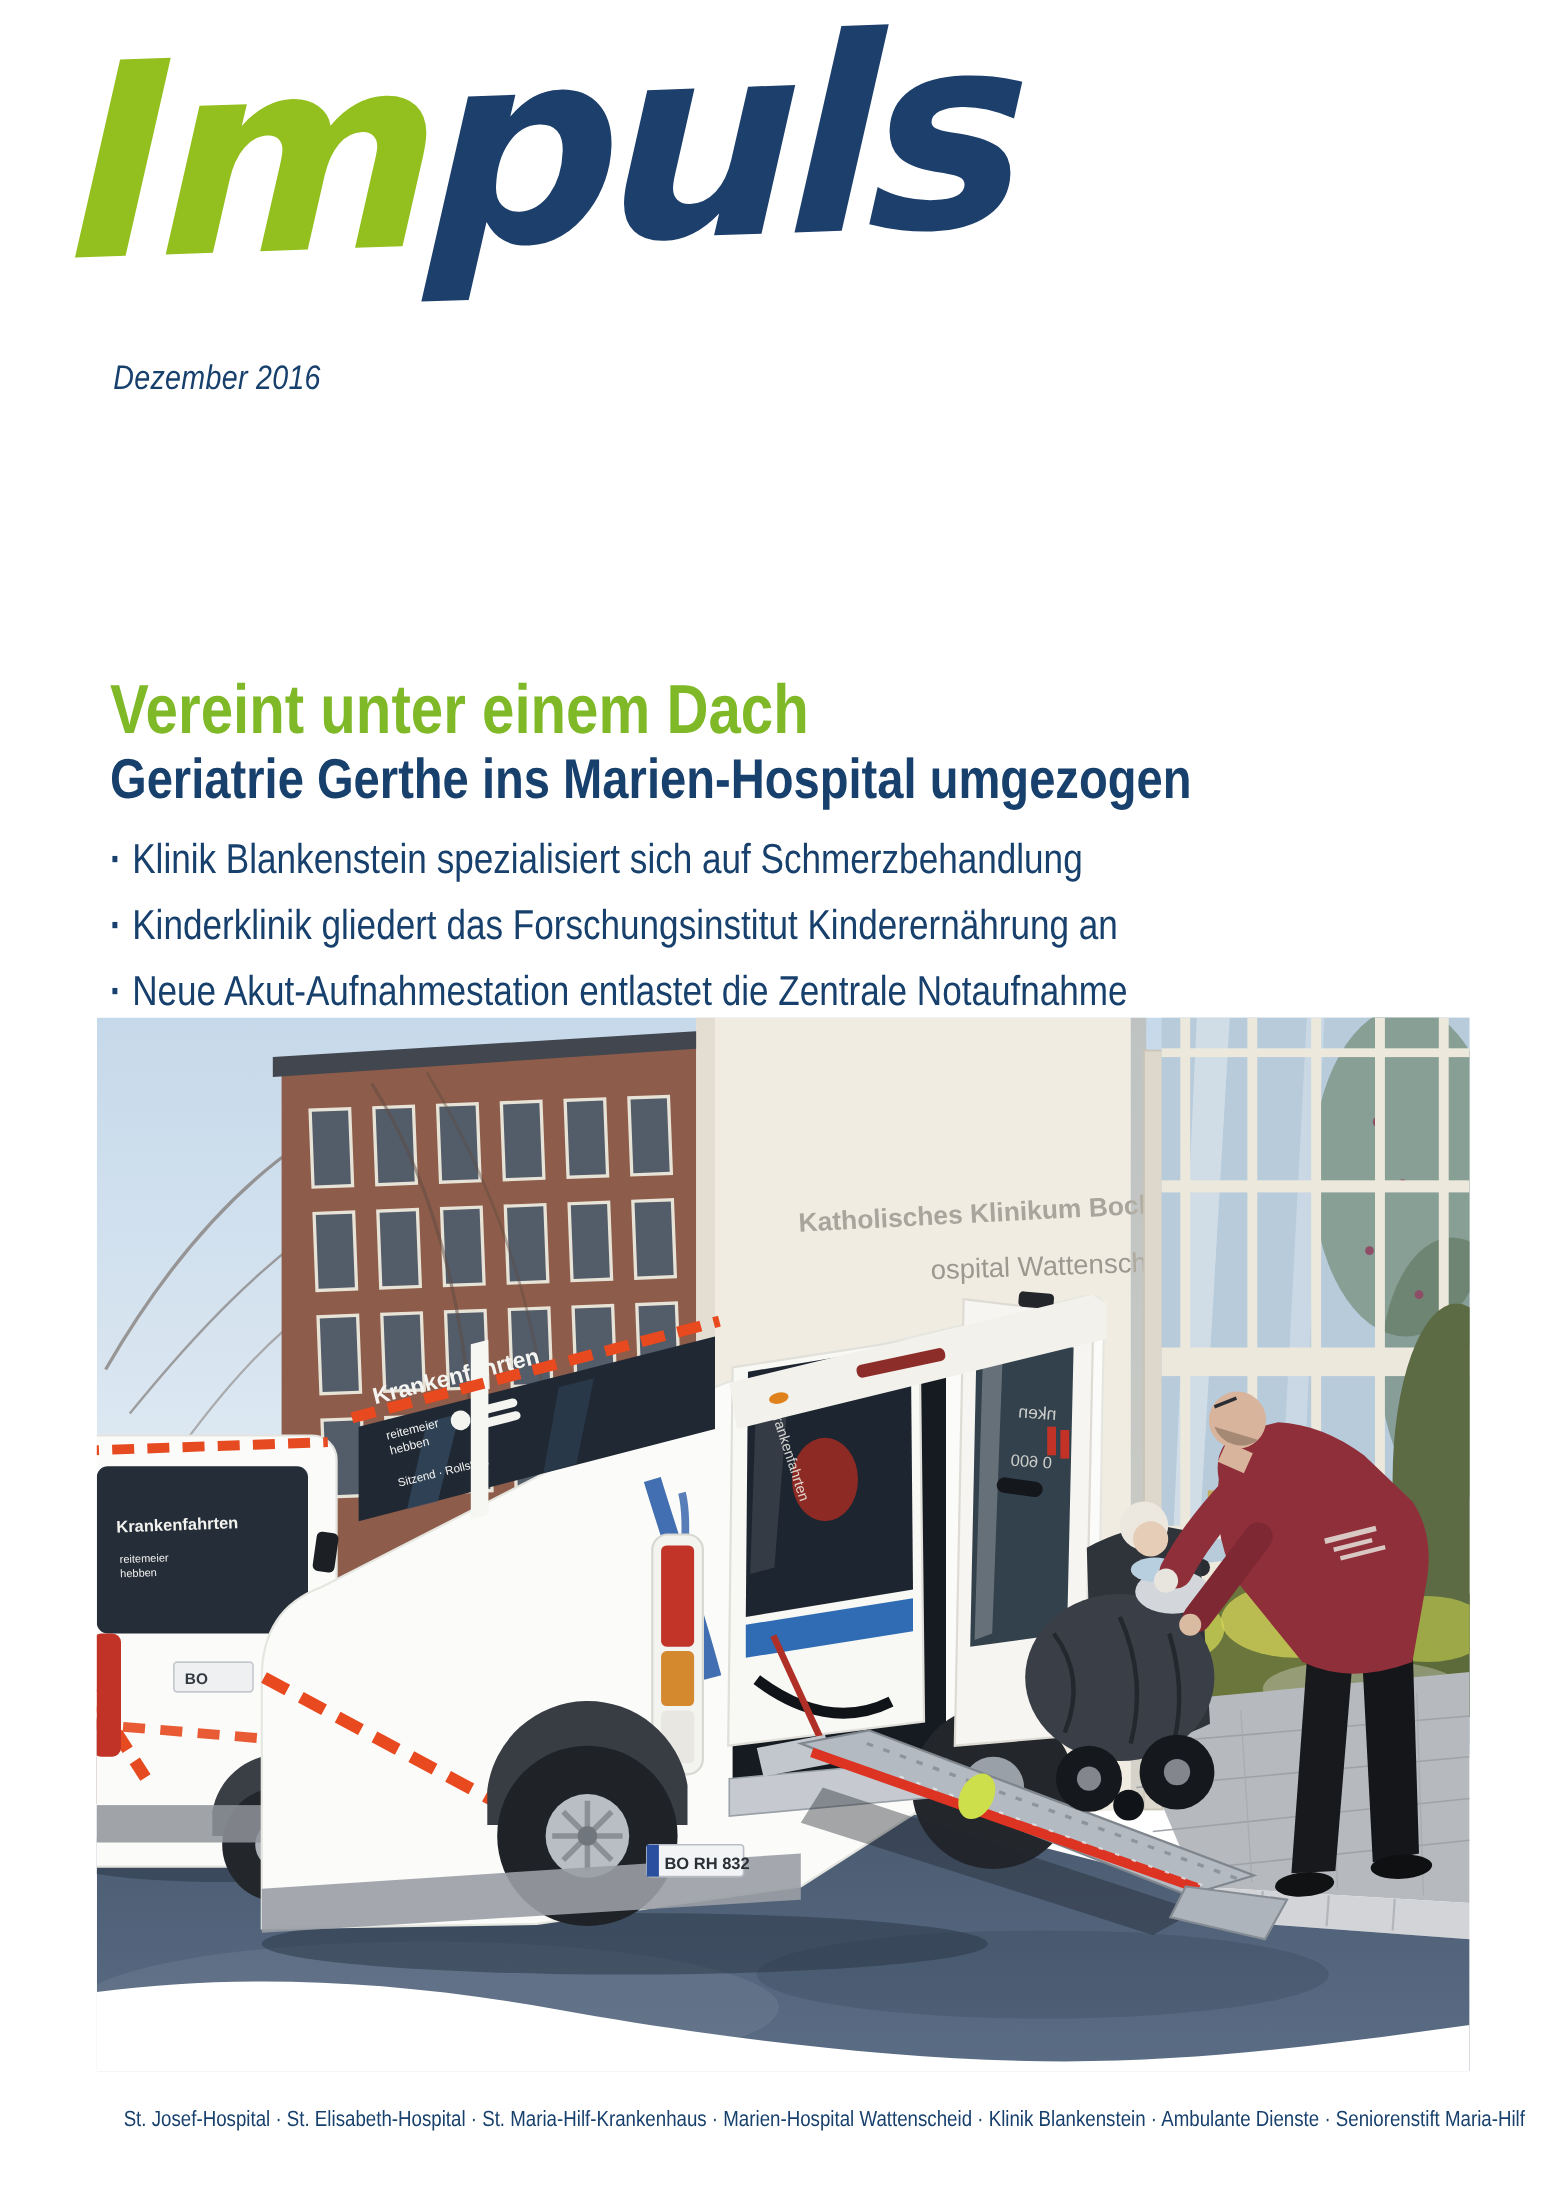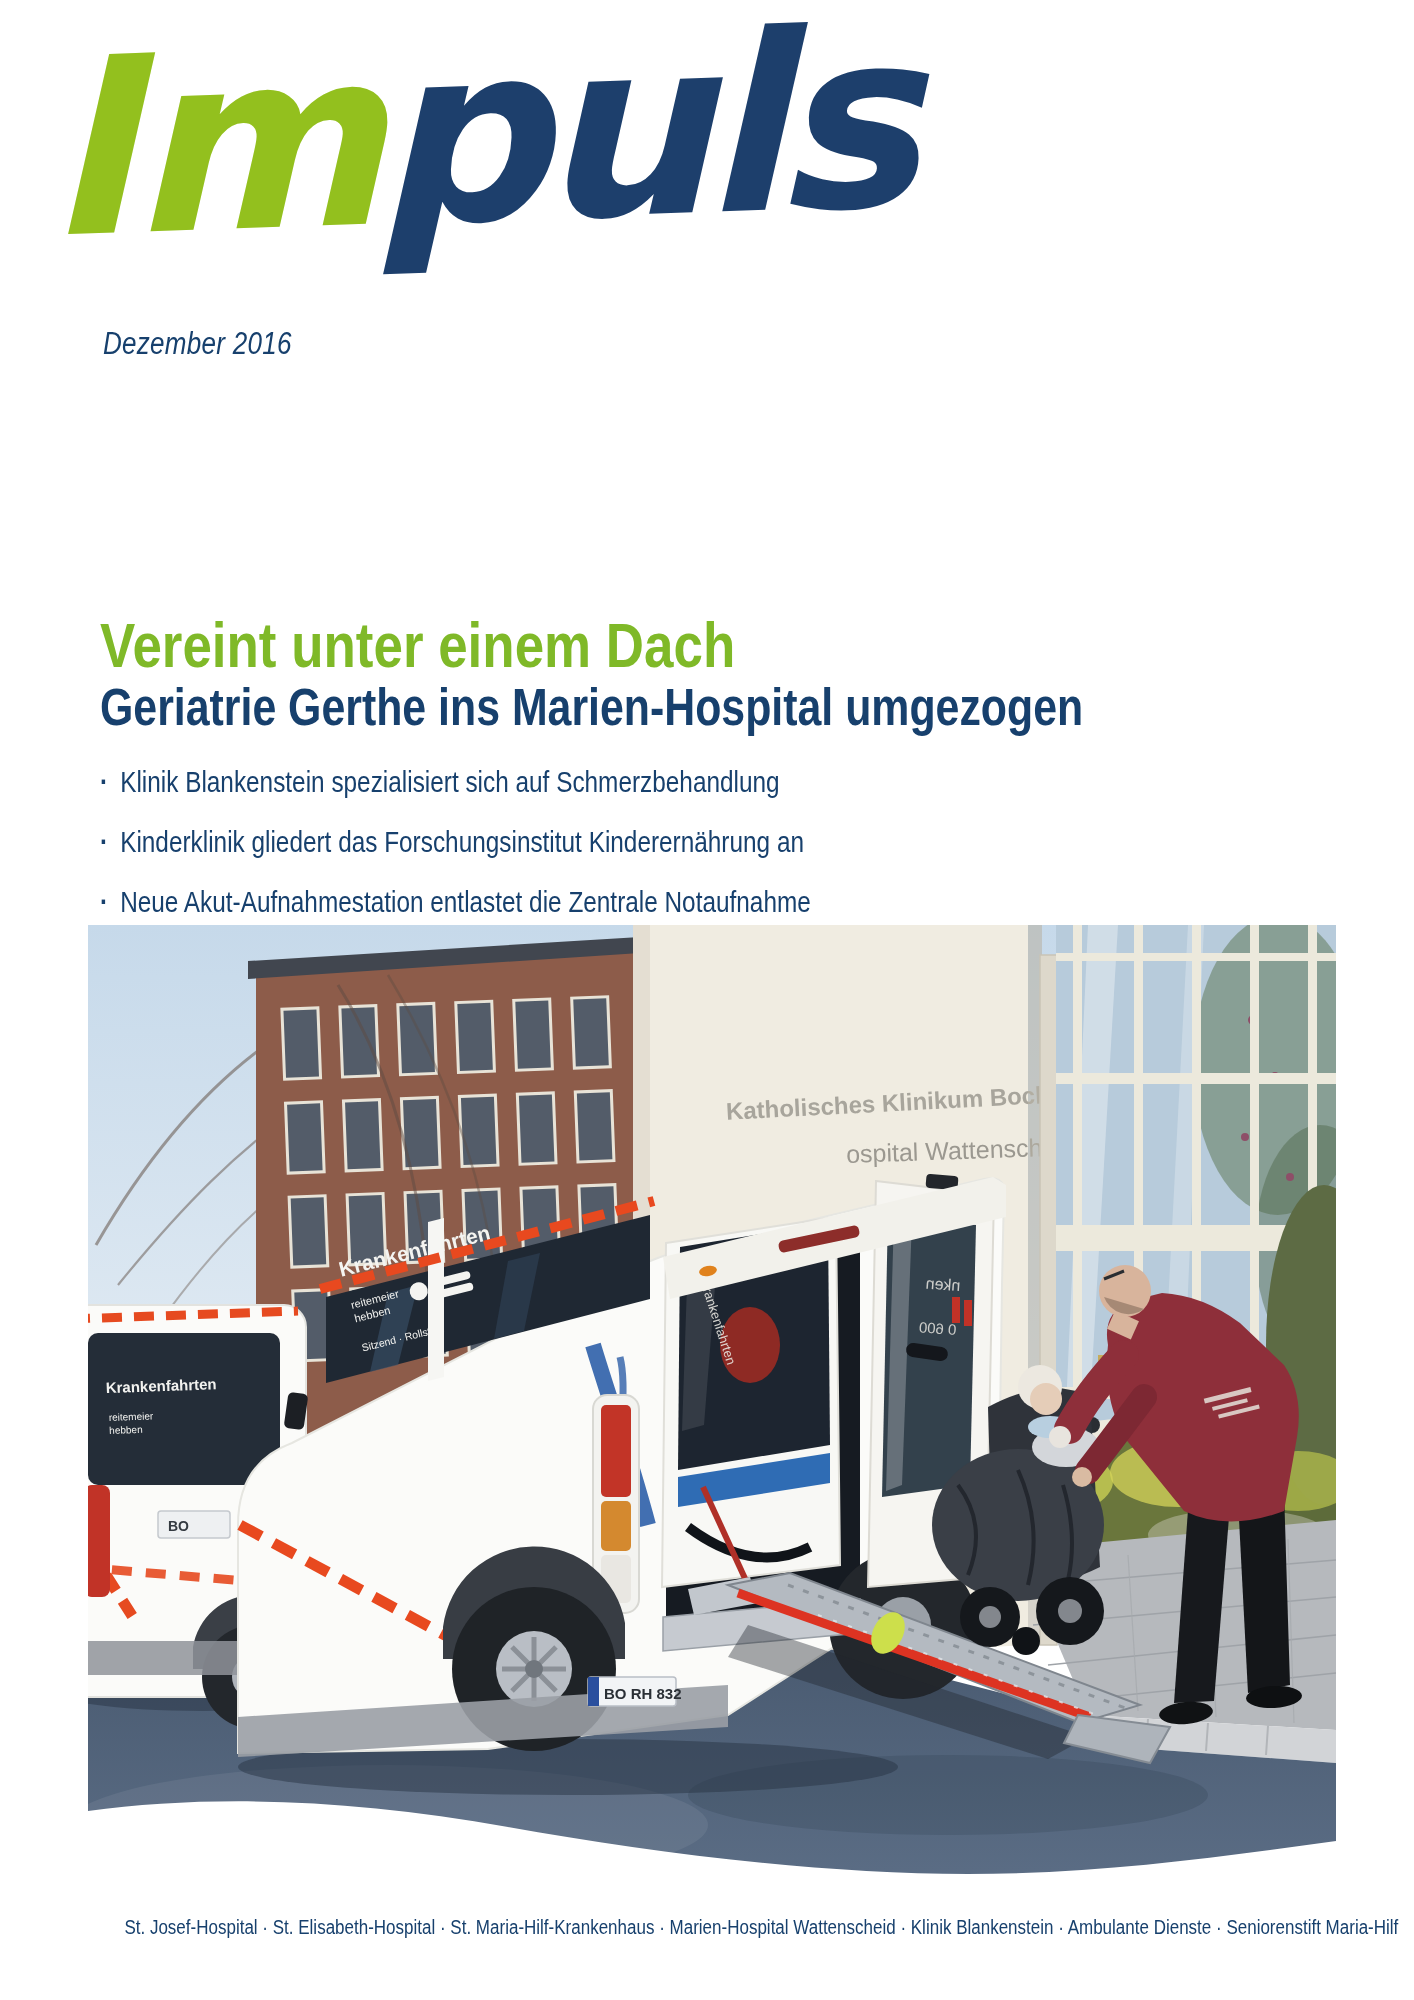--- a/index.html
+++ b/index.html
@@ -30,32 +30,32 @@
 
   
   .headline{
     position:absolute;left:100px;top:572px;font-size:63px;font-weight:bold;
     color:var(--green,#85bb25);line-height:1;
   }
   .subheadline{
     position:absolute;left:100px;top:640px;font-size:51px;font-weight:bold;
     color:var(--navy,#17406d);line-height:1;
   }
-  .bullets{position:absolute;left:100px;top:752px;font-size:29px;color:var(--navy,#17406d);}
+  .bullets{position:absolute;left:100px;top:752px;font-size:38px;color:var(--navy,#17406d);}
   .bullet{height:60px;line-height:60px;white-space:nowrap;}
   .bullet .dot{display:inline-block;width:24px;font-weight:bold;}
 
   
   .photo{position:absolute;left:88px;top:925px;width:1248px;height:958px;}
   .photo svg{display:block;font-family:"Liberation Sans",sans-serif;}
 
   
   .footer{
     position:absolute;left:0;right:0;top:1916px;text-align:center;
-    font-size:20px;color:var(--navy,#17406d);padding-left:12px;
+    font-size:20px;color:var(--navy,#17406d);
   }
 </style>
 </head>
 <body>
 
 <div class="page">
 
   <div class="logo"><span class="im">Im</span><span class="puls">puls</span></div>
 
   <div class="issue"><span class="cond">Dezember 2016</span></div>

